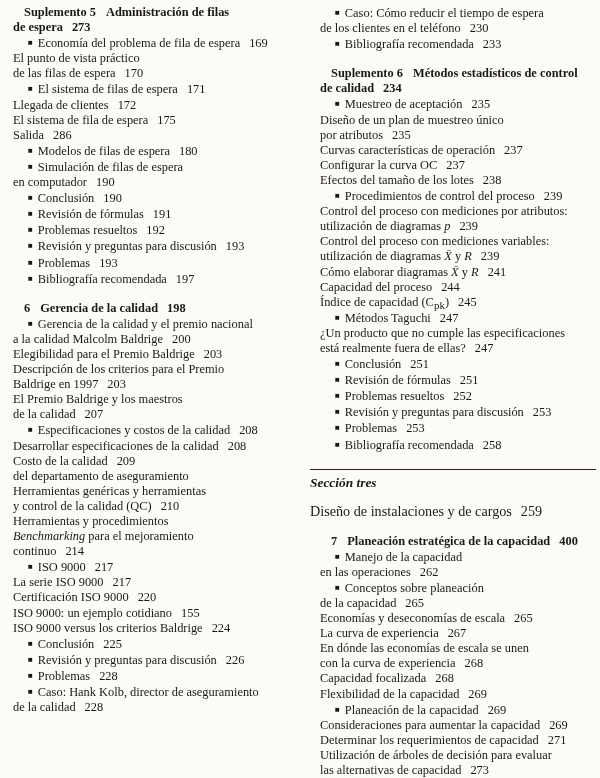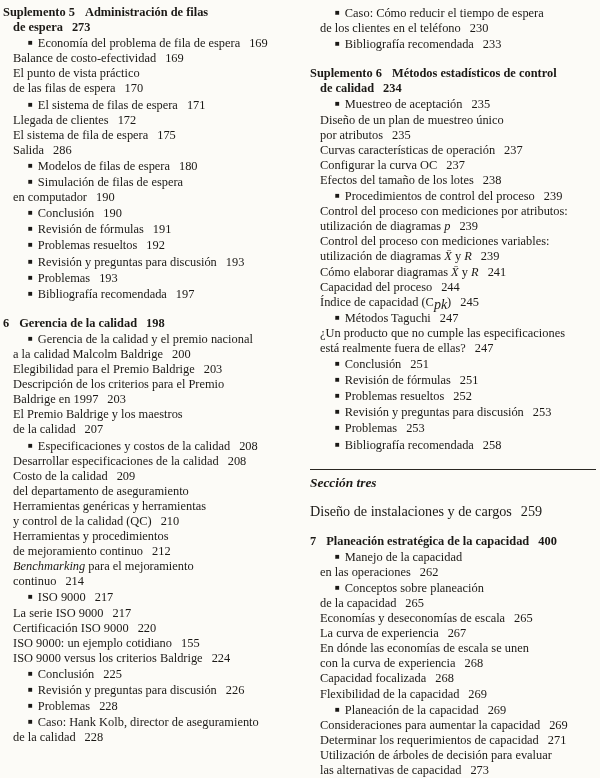--- a/index.html
+++ b/index.html
@@ -10,47 +10,44 @@
     font-size:12.4px;
   }
   .page { display:flex; gap:15px; padding:5px 4px 0 3px; box-sizing:border-box; }
   .col { width:292px; flex:0 0 292px; }
   .line { white-space:nowrap; line-height:15.1px; padding-left:10px; }
   .line.first { padding-left:0; }
   .entry.plain .line.first { padding-left:10px; }
   .entry.bullet .line.first { padding-left:25px; }
   .entry.chapter { font-weight:bold; margin-top:14px; }
   .col > .entry:first-child { margin-top:0; }
-  .lab { margin-right:10px; }
+  .lab { margin-right:10px;margin-left:21px; }
   .pg { margin-left:9px; }
   .sq { font-size:8px; vertical-align:2px; margin-right:5px; }
-  sub { font-size:14px; line-height:0;font-style:italic; }
+  sub { font-size:11px; line-height:0; }
   em { font-style:italic; }
   .rule { border-top:1.3px solid #2a2722; margin-top:16px; width:98%; }
   .entry.section-name { margin-top:4px; font-weight:bold; font-style:italic; font-size:13.4px; }
   .entry.section-name .line { line-height:17px; }
   .entry.section-title { margin-top:12px; font-size:14.2px; }
   .entry.section-title .line { line-height:17px; }
 </style>
 </head>
 <body>
 
 <div class="page">
   <div class="col" id="col-left">
       <div class="entry chapter">
         <div class="line first"><span class="lab">Suplemento 5</span>Administración de filas</div>
         <div class="line">de espera<span class="pg">273</span></div>
       </div>
       <div class="entry bullet">
         <div class="line first"><span class="sq">■</span>Economía del problema de fila de espera<span class="pg">169</span></div>
       </div>
       <div class="entry plain">
-        <div class="line first">Balance de costo-efectividad<span class="pg">169</span></div>
-      </div>
-      <div class="entry plain">
         <div class="line first">El punto de vista práctico</div>
         <div class="line">de las filas de espera<span class="pg">170</span></div>
       </div>
       <div class="entry bullet">
         <div class="line first"><span class="sq">■</span>El sistema de filas de espera<span class="pg">171</span></div>
       </div>
       <div class="entry plain">
         <div class="line first">Llegada de clientes<span class="pg">172</span></div>
       </div>
       <div class="entry plain">
@@ -111,21 +108,20 @@
       <div class="entry plain">
         <div class="line first">Costo de la calidad<span class="pg">209</span></div>
       </div>
       <div class="entry plain">
         <div class="line">del departamento de aseguramiento</div>
         <div class="line first">Herramientas genéricas y herramientas</div>
         <div class="line">y control de la calidad (QC)<span class="pg">210</span></div>
       </div>
       <div class="entry plain">
         <div class="line first">Herramientas y procedimientos</div>
-        <div class="line">de mejoramiento continuo<span class="pg">212</span></div>
       </div>
       <div class="entry plain">
         <div class="line first"><em>Benchmarking</em> para el mejoramiento</div>
         <div class="line">continuo<span class="pg">214</span></div>
       </div>
       <div class="entry bullet">
         <div class="line first"><span class="sq">■</span>ISO 9000<span class="pg">217</span></div>
       </div>
       <div class="entry plain">
         <div class="line first">La serie ISO 9000<span class="pg">217</span></div>

